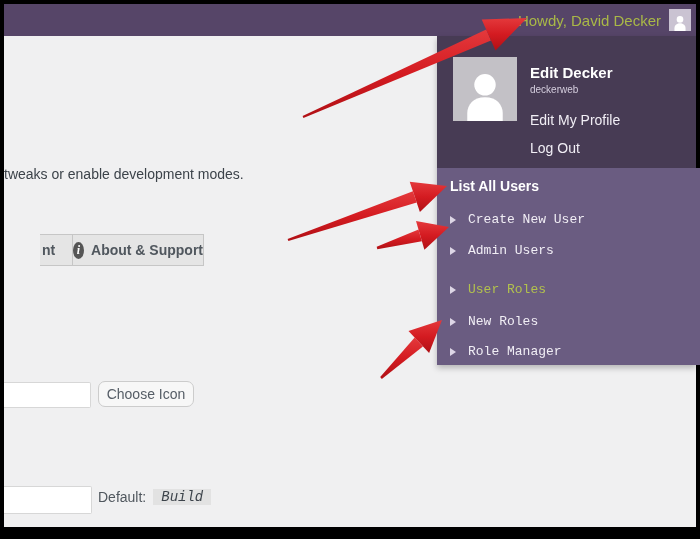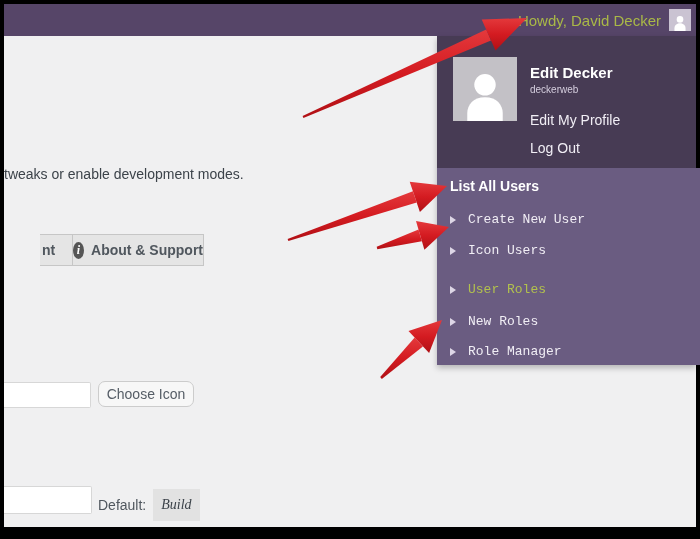--- a/index.html
+++ b/index.html
@@ -43,21 +43,21 @@
   .tab .t-lbl{font-size:14px;font-weight:bold;color:#50575e;white-space:nowrap;}
   .info-icon{width:17px;height:17px;border-radius:50%;background:#555;color:#fff;display:flex;align-items:center;justify-content:center;
     font-family:"Liberation Serif",serif;font-size:12px;font-weight:bold;font-style:italic;line-height:1;}
   .txt-input{position:absolute;background:#fff;border:1px solid #d7d7d7;border-left:none;box-sizing:border-box;border-radius:0 2px 2px 0;outline:none;padding:0 6px;font-size:13px;}
   .inp1{left:4px;top:382px;width:87px;height:26px;}
   .inp2{left:4px;top:486px;width:88px;height:28px;}
   .btn{position:absolute;left:98px;top:381px;width:96px;height:26px;background:#f7f7f7;border:1px solid #cccccc;border-radius:7px;
     color:#555d66;font-size:14px;font-family:"Liberation Sans",sans-serif;cursor:pointer;box-sizing:border-box;}
   .def-row{position:absolute;left:98px;top:489px;display:flex;align-items:center;gap:7px;}
   .def-lbl{font-size:14px;color:#50575e;}
-  .def-code{font-family:Liberation Serif, serif;font-style:italic;font-size:14px;color:#3c434a;background:#e2e2e2;padding:8px 8px;}
+  .def-code{font-family:Liberation Mono, monospace;font-style:italic;font-size:14px;color:#3c434a;background:#e2e2e2;padding:0 8px;}
   
   .arrows{position:absolute;left:0;top:0;z-index:50;pointer-events:none;}
 </style>
 </head>
 <body>
 
 <div class="screen"></div>
 
 <div class="intro">tweaks or enable development modes.</div>
 
@@ -107,21 +107,21 @@
   </div>
   <div class="dd-sub">
     <div class="dd-heading">List All Users</div>
 
     <a class="dd-item" style="top:44px">
       <span class="tri"></span>
       <span class="lbl">Create New User</span>
     </a>
     <a class="dd-item" style="top:75px">
       <span class="tri"></span>
-      <span class="lbl">Icon Users</span>
+      <span class="lbl">Admin Users</span>
     </a>
 
     <a class="dd-item hl" style="top:114px">
       <span class="tri"></span>
       <span class="lbl">User Roles</span>
     </a>
     <a class="dd-item" style="top:146px">
       <span class="tri"></span>
       <span class="lbl">New Roles</span>
     </a>

